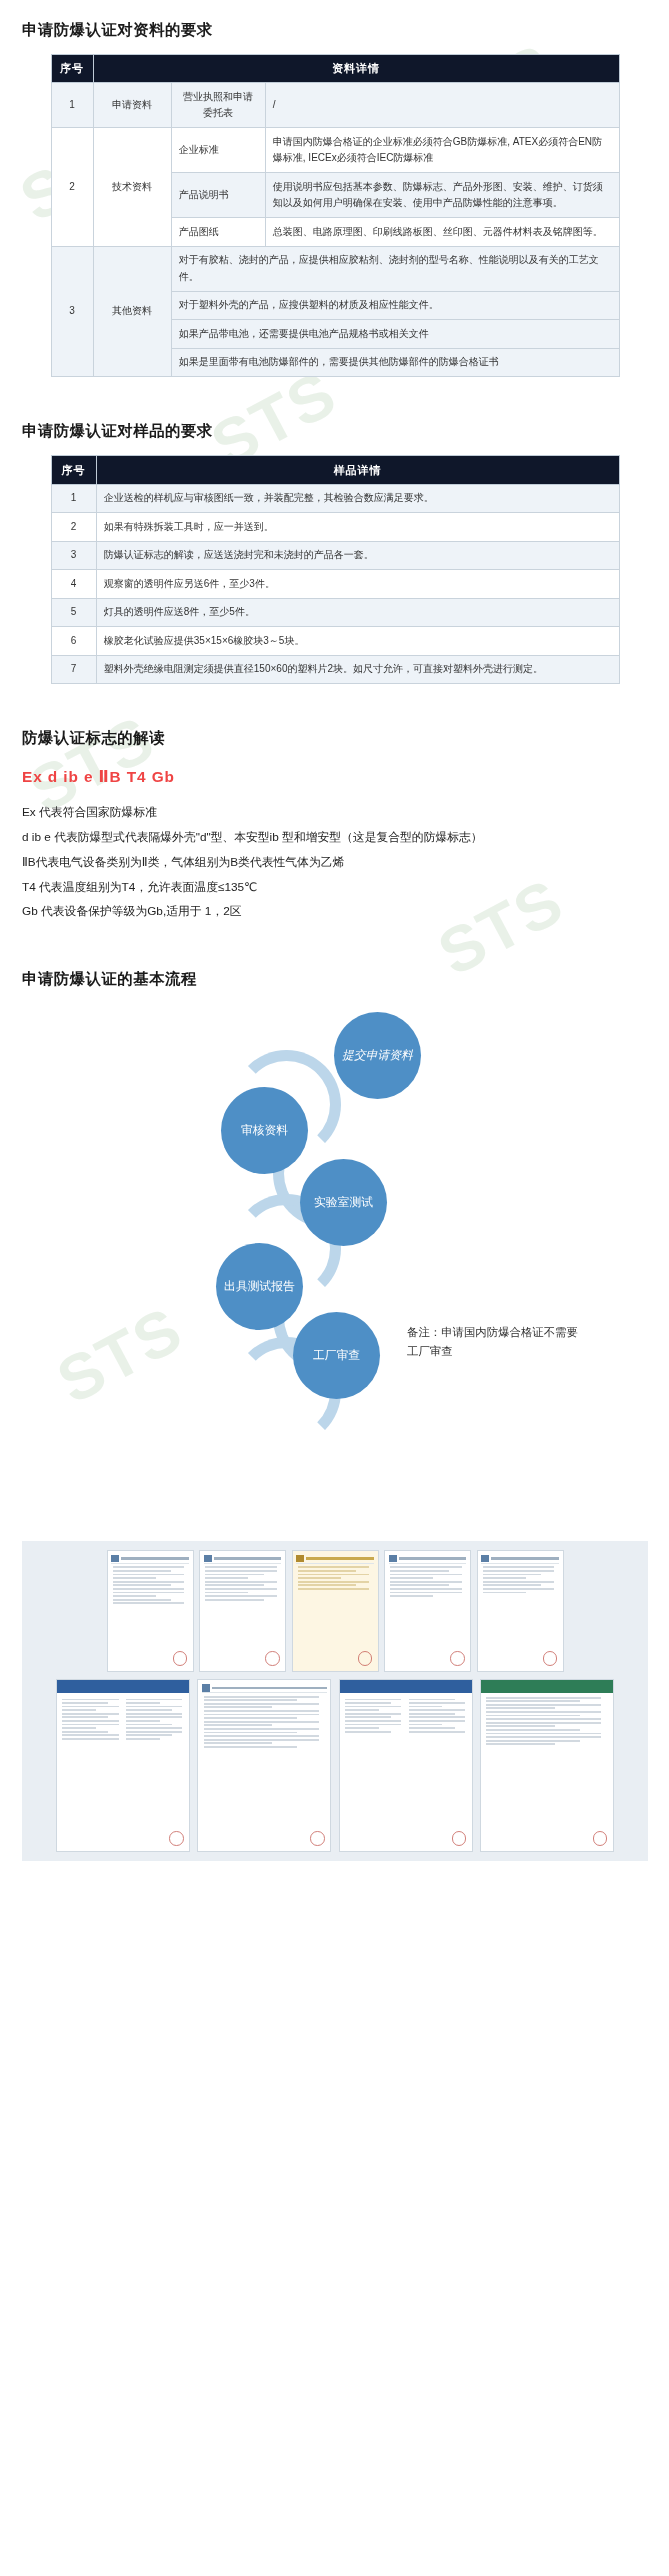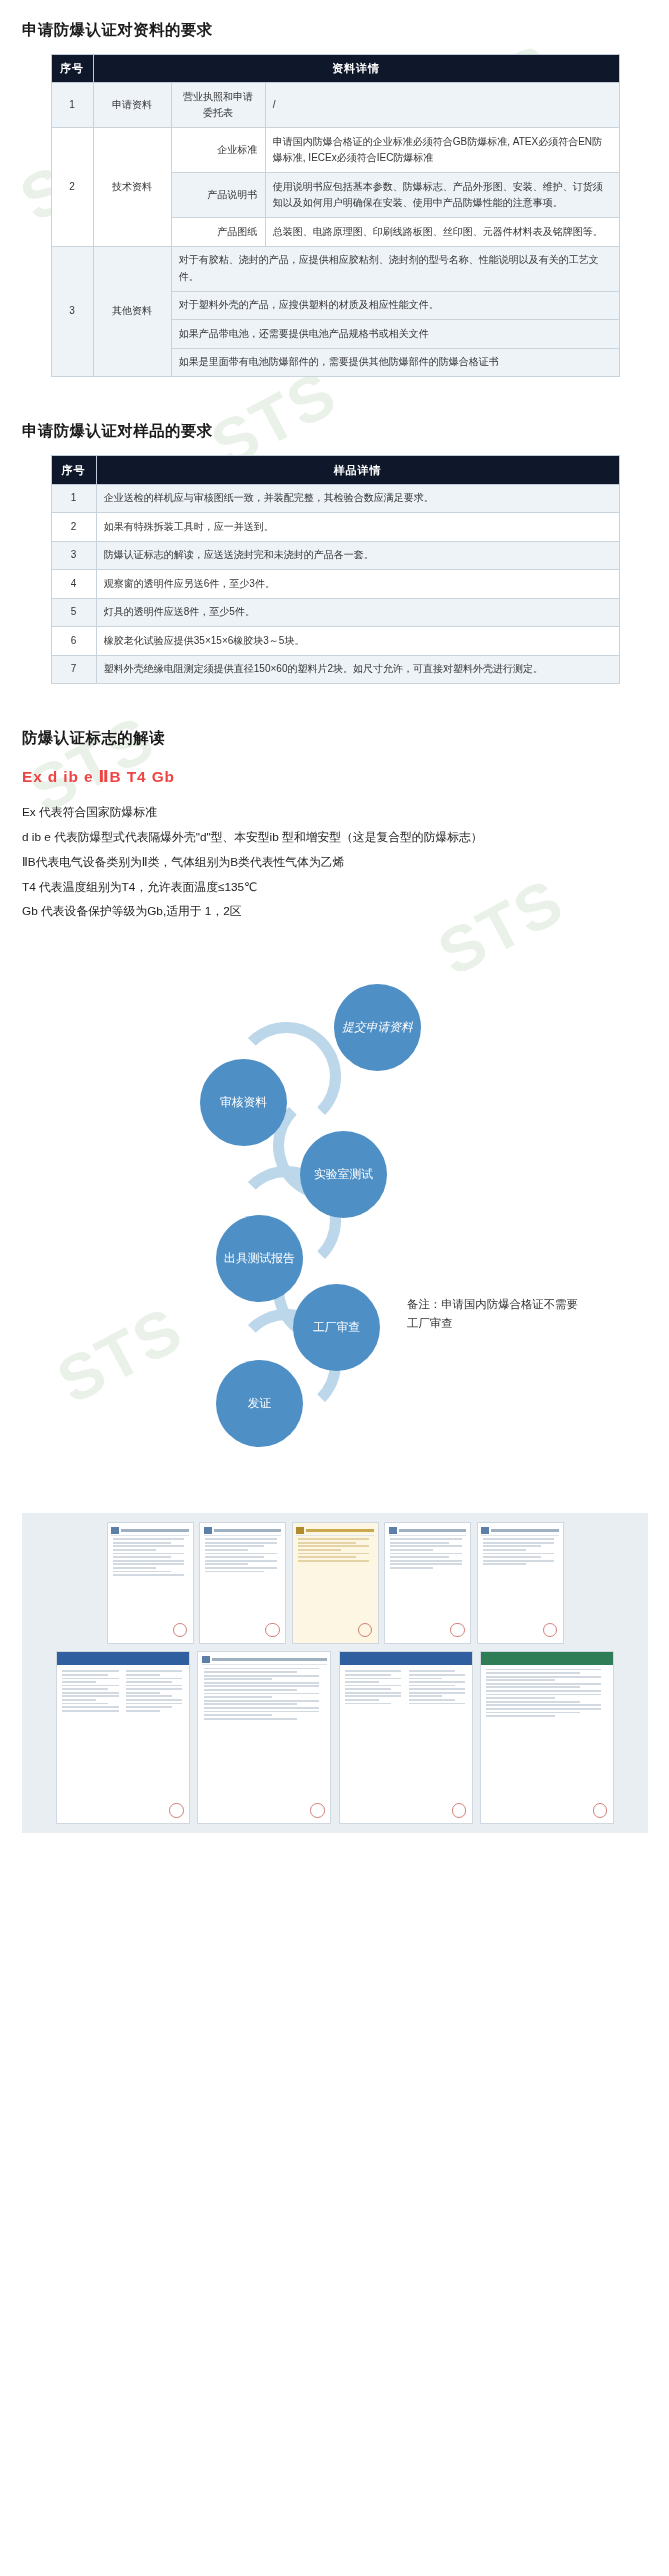--- a/index.html
+++ b/index.html
@@ -74,21 +74,21 @@
     line-height: 1.65;
     padding: 5.5px 7.3px;
     vertical-align: middle;
     color: #333;
   }
   tr.alt td { background: #eef3f8; }
   tr.plain td { background: #ffffff; }
   td.ctr { text-align: center; }
   td.num { text-align: center; width: 42px; }
   td.cat { text-align: center; width: 78px; }
-  td.sub { text-align: right; width: 94px; }
+  td.sub { text-align: left; width: 94px; }
 
   
   .tbl-sample td.num { width: 45px; }
 
   
   .mark-block {
     margin: 0 22px;
     font-size: 11.8px;
     line-height: 1.95;
     color: #222;
@@ -339,45 +339,43 @@
       <div class="mark-line">d ib e 代表防爆型式代表隔爆外壳"d"型、本安型ib 型和增安型（这是复合型的防爆标志）</div>
       <div class="mark-line">ⅡB代表电气设备类别为Ⅱ类，气体组别为B类代表性气体为乙烯</div>
       <div class="mark-line">T4 代表温度组别为T4，允许表面温度≤135℃</div>
       <div class="mark-line">Gb 代表设备保护等级为Gb,适用于 1，2区</div>
     </div>
   </div>
 
   <div class="spacer-48"></div>
 
   <div class="section">
+    <h2 class="section-title">申请防爆认证的基本流程</h2>
     <div class="flow">
 
       <div class="arc" style="left:232px; top:47px; border-color:#bcd6ea; border-left-color:transparent; border-bottom-color:transparent;"></div>
       <div class="arc" style="left:273px; top:116px; border-color:#bcd6ea; border-right-color:transparent; border-top-color:transparent;"></div>
       <div class="arc" style="left:232px; top:191px; border-color:#bcd6ea; border-left-color:transparent; border-bottom-color:transparent;"></div>
       <div class="arc" style="left:273px; top:260px; border-color:#bcd6ea; border-right-color:transparent; border-top-color:transparent;"></div>
       <div class="arc" style="left:232px; top:334px; border-color:#bcd6ea; border-left-color:transparent; border-bottom-color:transparent;"></div>
 
       <div class="node" style="left:334px; top:9px;font-style:italic;">
           <span>提交申请资料</span>
         </div>
-      <div class="node" style="left:200px; top:84px;">
+      <div class="node" style="left:221px; top:84px;">
           <span>审核资料</span>
         </div>
       <div class="node" style="left:300px; top:156px;">
           <span>实验室测试</span>
         </div>
       <div class="node" style="left:216px; top:240px;">
           <span>出具测试报告</span>
         </div>
       <div class="node" style="left:293px; top:309px;">
           <span>工厂审查</span>
-        </div>
-      <div class="node" style="left:216px; top:385px;">
-          <span>发证</span>
         </div>
 
       <div class="note" style="left:407px; top:320px;">备注：申请国内防爆合格证不需要工厂审查</div>
     </div>
   </div>
 
   <div class="spacer-24"></div>
 
   <div class="section">
     <div class="cert-area">

